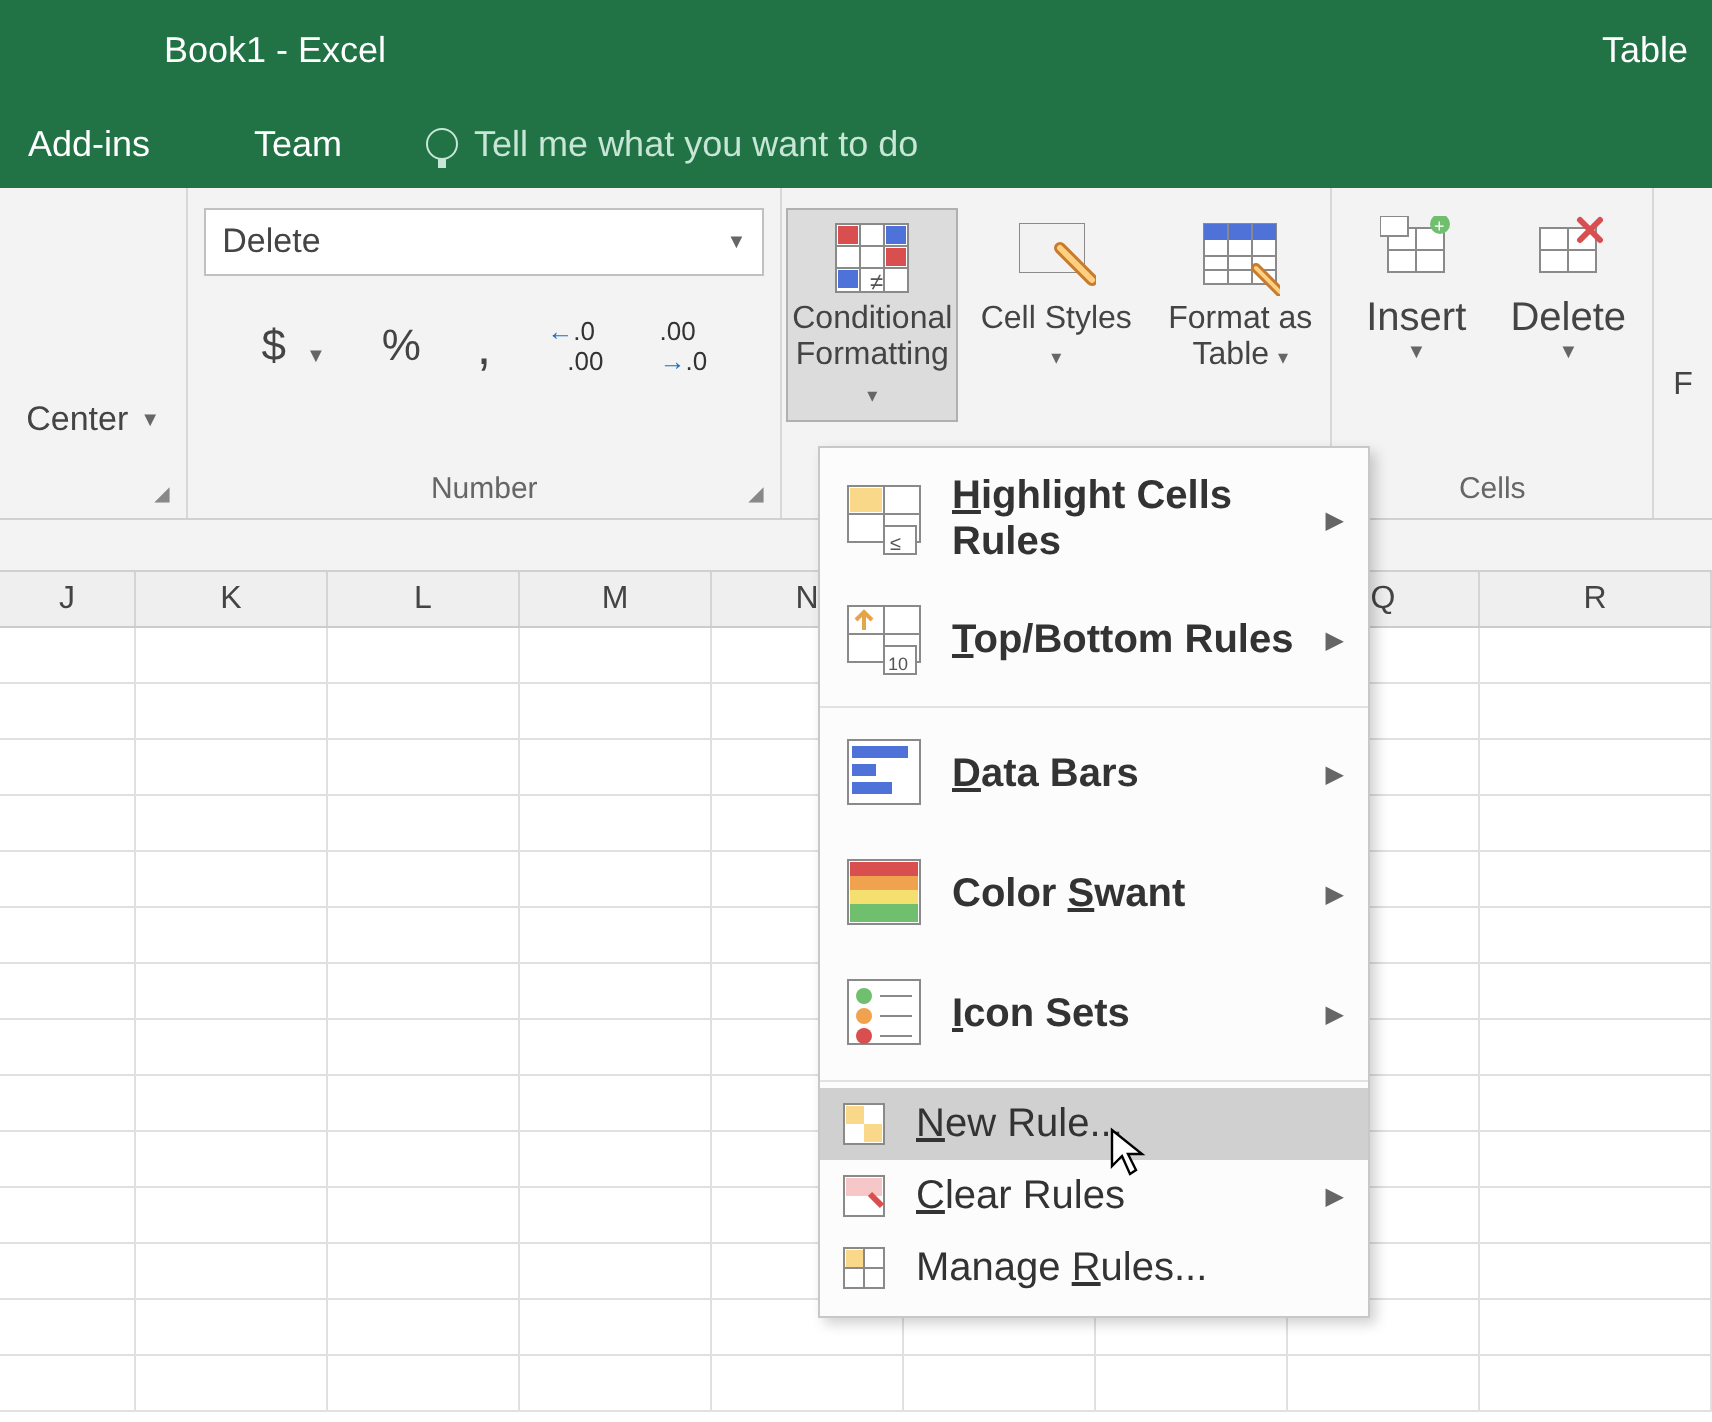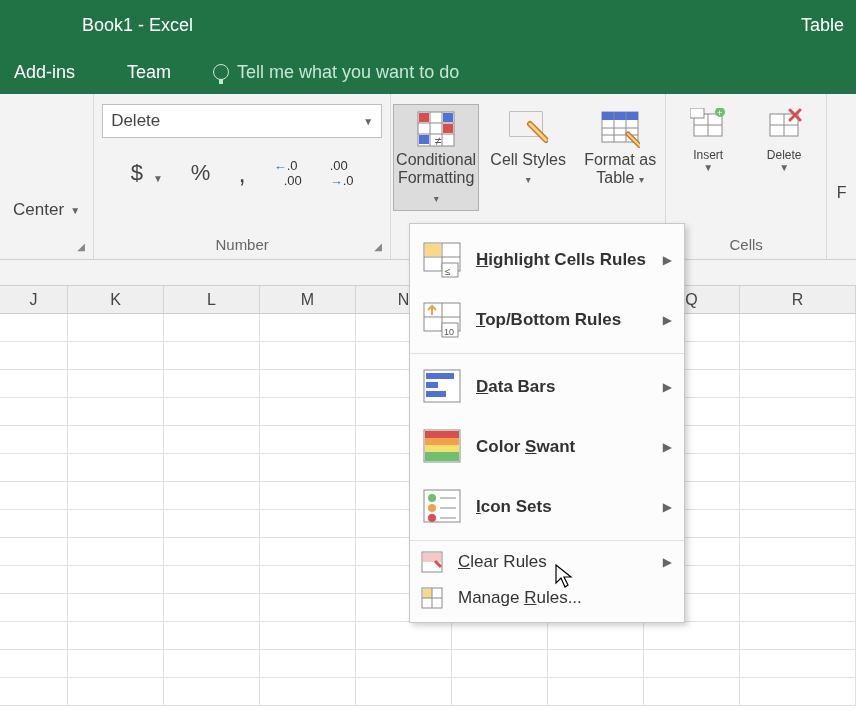--- a/index.html
+++ b/index.html
@@ -44,21 +44,21 @@
   .big-btn.active { background:#dcdcdc; border:1px solid #b0b0b0; }
   .big-btn .icon { width:44px; height:40px; display:flex; align-items:center; justify-content:center; }
   .big-btn .lbl { font-size:16px; color:#444; text-align:center; line-height:1.15; margin-top:2px; }
   .big-btn .drop { font-size:10px; color:#666; }
 
   
   .g-cells { width: 160px; }
   .cell-stack { display:flex; gap:6px; padding-top:4px; }
   .cell-btn { display:flex; flex-direction:column; align-items:center; width:70px; padding:4px 2px; cursor:pointer; }
   .cell-btn .icon { width:36px; height:34px; }
-  .cell-btn .lbl { font-size:12px; color:#444; margin-top:6px; }
+  .cell-btn .lbl { font-size:20px; color:#444; margin-top:6px; }
   .cell-btn .drop { font-size:10px; color:#666; }
 
   
   .g-edit { width: 30px; }
 
   
   .colheaders { height: 28px; background:#efefef; border-bottom:1px solid #ccc; display:flex; margin-top:0; }
   .namebox-strip { height:26px; background:#f3f3f3; border-bottom:1px solid #d0d0d0; }
   .ch { border-right:1px solid #d4d4d4; text-align:center; font-size:16px; color:#444; line-height:28px; }
 
@@ -66,21 +66,21 @@
   .grid { position:relative; }
   .row { height:28px; border-bottom:1px solid #e0e0e0; display:flex; }
   .cell { border-right:1px solid #e0e0e0; height:28px; }
 
   
   .menu { position:absolute; left:409px; top:223px; width:276px; background:#fcfcfc; border:1px solid #c8c8c8; box-shadow:3px 3px 6px rgba(0,0,0,0.18); z-index:100; padding:6px 0; }
   .menu-item { display:flex; align-items:center; height:60px; padding:0 10px 0 10px; cursor:pointer; position:relative; }
   .menu-item.small { height:36px; }
   .menu-item .micon { width:44px; height:44px; flex-shrink:0; display:flex; align-items:center; justify-content:center; }
   .menu-item.small .micon { width:24px; height:24px; }
-  .menu-item .mlbl { font-size:17px; color:#333; font-weight:600; margin-left:12px; }
+  .menu-item .mlbl { font-size:20px; color:#333; font-weight:600; margin-left:12px; }
   .menu-item.small .mlbl { font-weight:400; margin-left:14px; }
   .menu-item .sub { position:absolute; right:12px; font-size:12px; color:#666; }
   .menu-item.hover { background:#d0d0d0; }
   .menu-sep { height:1px; background:#e2e2e2; margin:3px 0; }
   u.hot { text-decoration: underline; }
 
   
   .cursor { position:absolute; left:554px; top:563px; z-index:200; pointer-events:none; }
   .cursor svg { width:20px; height:26px; }
 
@@ -466,20 +466,30 @@
           <circle cx="10" cy="30" r="4" fill="#d94f4f"></circle>
           <line x1="18" y1="10" x2="34" y2="10" stroke="#8a8a8a"></line>
           <line x1="18" y1="20" x2="34" y2="20" stroke="#8a8a8a"></line>
           <line x1="18" y1="30" x2="34" y2="30" stroke="#8a8a8a"></line>
         </svg>
     </span>
     <span class="mlbl"><u class="hot">I</u><span>con Sets</span></span>
     <span class="sub">▶</span>
   </div>
   <div class="menu-sep"></div>
+  <div class="menu-item small hover">
+    <span class="micon">
+      <svg width="22" height="22">
+          <rect x="1" y="1" width="20" height="20" class="grid-border"></rect>
+          <rect x="2" y="2" width="9" height="9" fill="#f9d88a"></rect>
+          <rect x="11" y="11" width="9" height="9" fill="#f9d88a"></rect>
+        </svg>
+    </span>
+    <span class="mlbl"><u class="hot">N</u><span>ew Rule...</span></span>
+  </div>
   <div class="menu-item small">
     <span class="micon">
       <svg width="22" height="22">
           <rect x="1" y="1" width="20" height="20" class="grid-border"></rect>
           <rect x="2" y="2" width="18" height="9" fill="#f7c6c6"></rect>
           <path d="M14 10 L20 16" stroke="#d94f4f" stroke-width="3"></path>
         </svg>
     </span>
     <span class="mlbl"><u class="hot">C</u><span>lear Rules</span></span>
     <span class="sub">▶</span>

